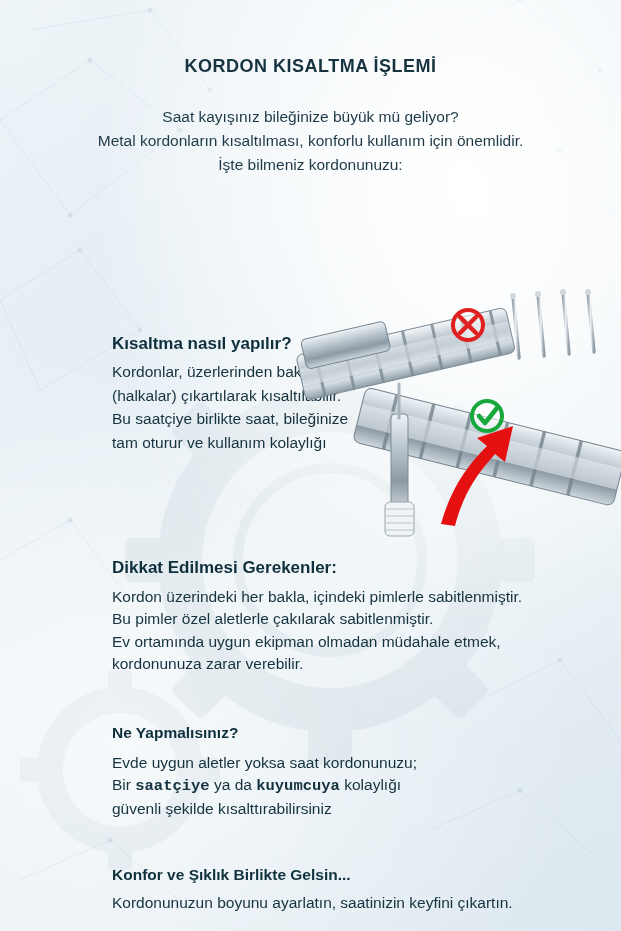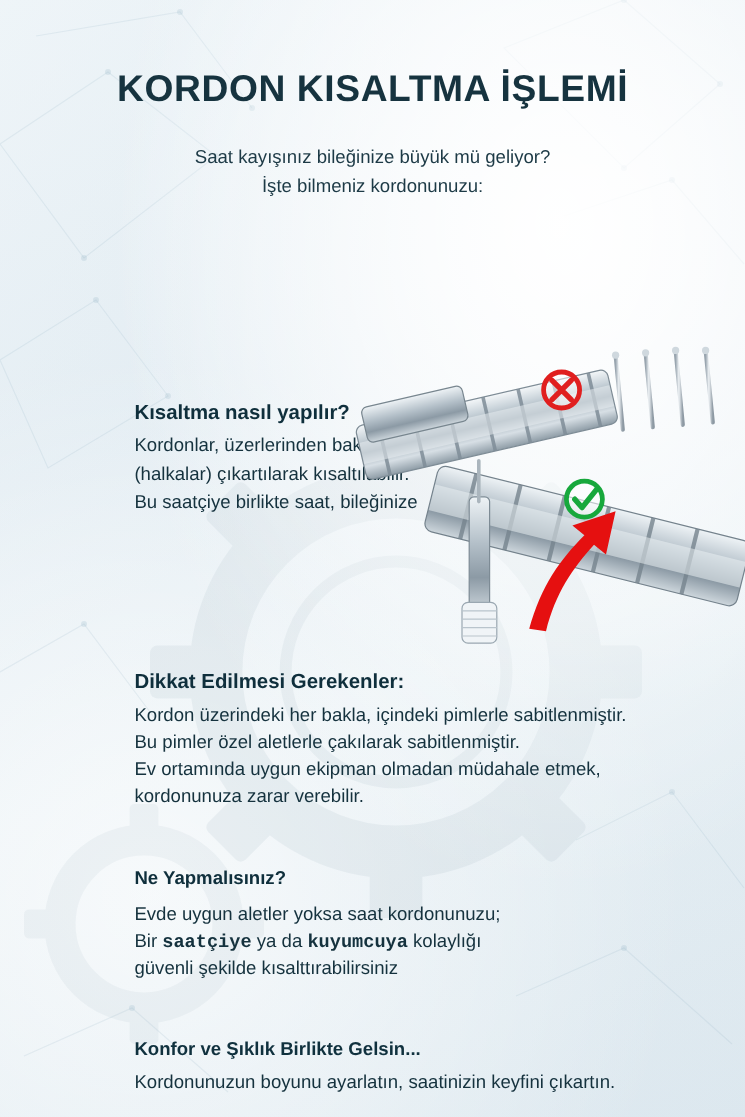--- a/index.html
+++ b/index.html
@@ -34,21 +34,21 @@
   .bg-layer svg { width: 100%; height: 100%; display: block; }
 
   .content {
     position: relative;
     z-index: 5;
     padding: 0;
   }
 
   .title {
     text-align: center;
-    font-size: 31px;
+    font-size: 18px;
     font-weight: bold;
     letter-spacing: 0.5px;
     color: #16333f;
     margin: 56px 0 0 0;
     padding: 0 30px;
   }
 
   .intro {
     text-align: center;
     color: #1d3a46;
@@ -178,20 +178,21 @@
       <rect x="0" y="0" width="621" height="931" fill="url(#glow)"></rect>
     </svg>
   </div>
 
   <div class="content">
 
     <h1 class="title">KORDON KISALTMA İŞLEMİ</h1>
 
     <div class="intro">
       <div>Saat kayışınız bileğinize büyük mü geliyor?</div>
+      <div>Metal kordonların kısaltılması, konforlu kullanım için önemlidir.</div>
       <div>İşte bilmeniz kordonunuzu:</div>
     </div>
 
     <div class="photo">
       <svg width="330" height="260" viewBox="0 0 330 260" aria-hidden="true">
         <defs>
           <linearGradient id="steel" x1="0" y1="0" x2="0" y2="1">
             <stop offset="0%" stop-color="#f4f7f9"></stop>
             <stop offset="25%" stop-color="#c8d2d9"></stop>
             <stop offset="50%" stop-color="#9aa8b2"></stop>
@@ -286,20 +287,21 @@
         </g>
       </svg>
     </div>
 
     <div class="section" id="sec1">
       <div class="sec-head">Kısaltma nasıl yapılır?</div>
       <div class="sec-body">
         <div>Kordonlar, üzerlerinden bakla</div>
         <div>(halkalar) çıkartılarak kısaltılabilir.</div>
         <div>Bu saatçiye birlikte saat, bileğinize</div>
+        <div>tam oturur ve kullanım kolaylığı</div>
       </div>
     </div>
 
     <div class="section" id="sec2">
       <div class="sec-head">Dikkat Edilmesi Gerekenler:</div>
       <div class="sec-body">
         <div>Kordon üzerindeki her bakla, içindeki pimlerle sabitlenmiştir.</div>
         <div>Bu pimler özel aletlerle çakılarak sabitlenmiştir.</div>
         <div>Ev ortamında uygun ekipman olmadan müdahale etmek,</div>
         <div>kordonunuza zarar verebilir.</div>

